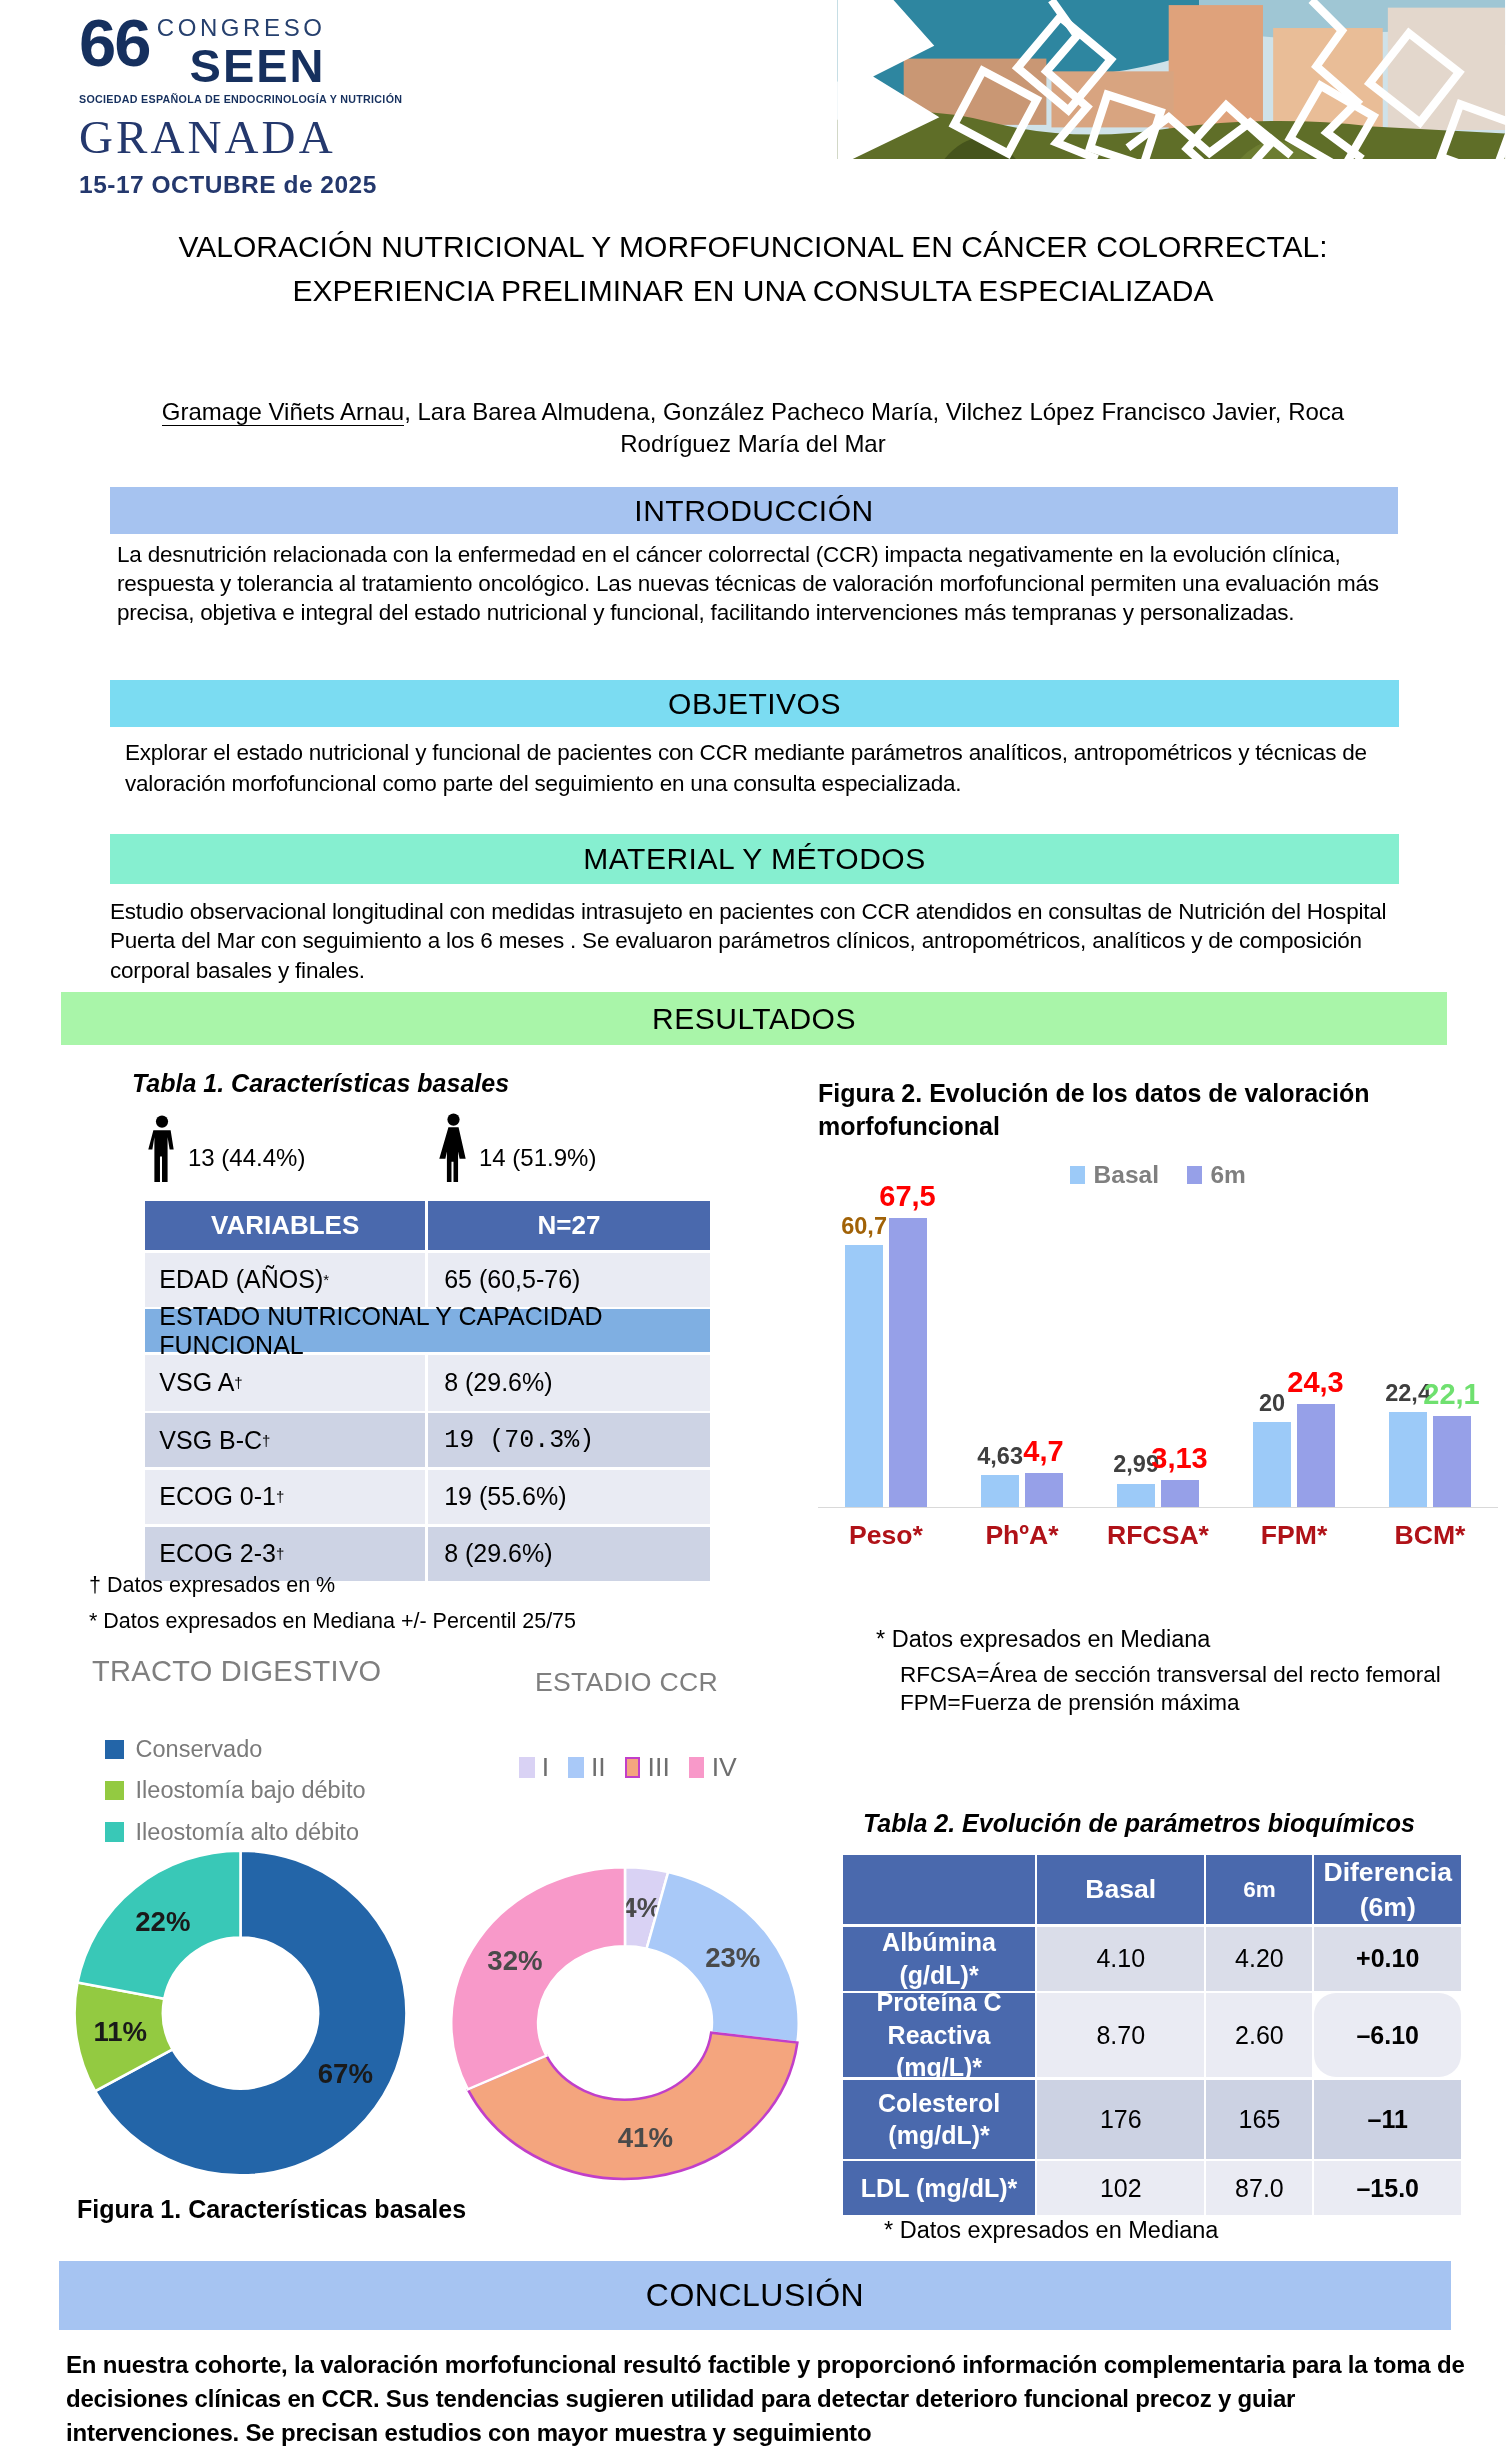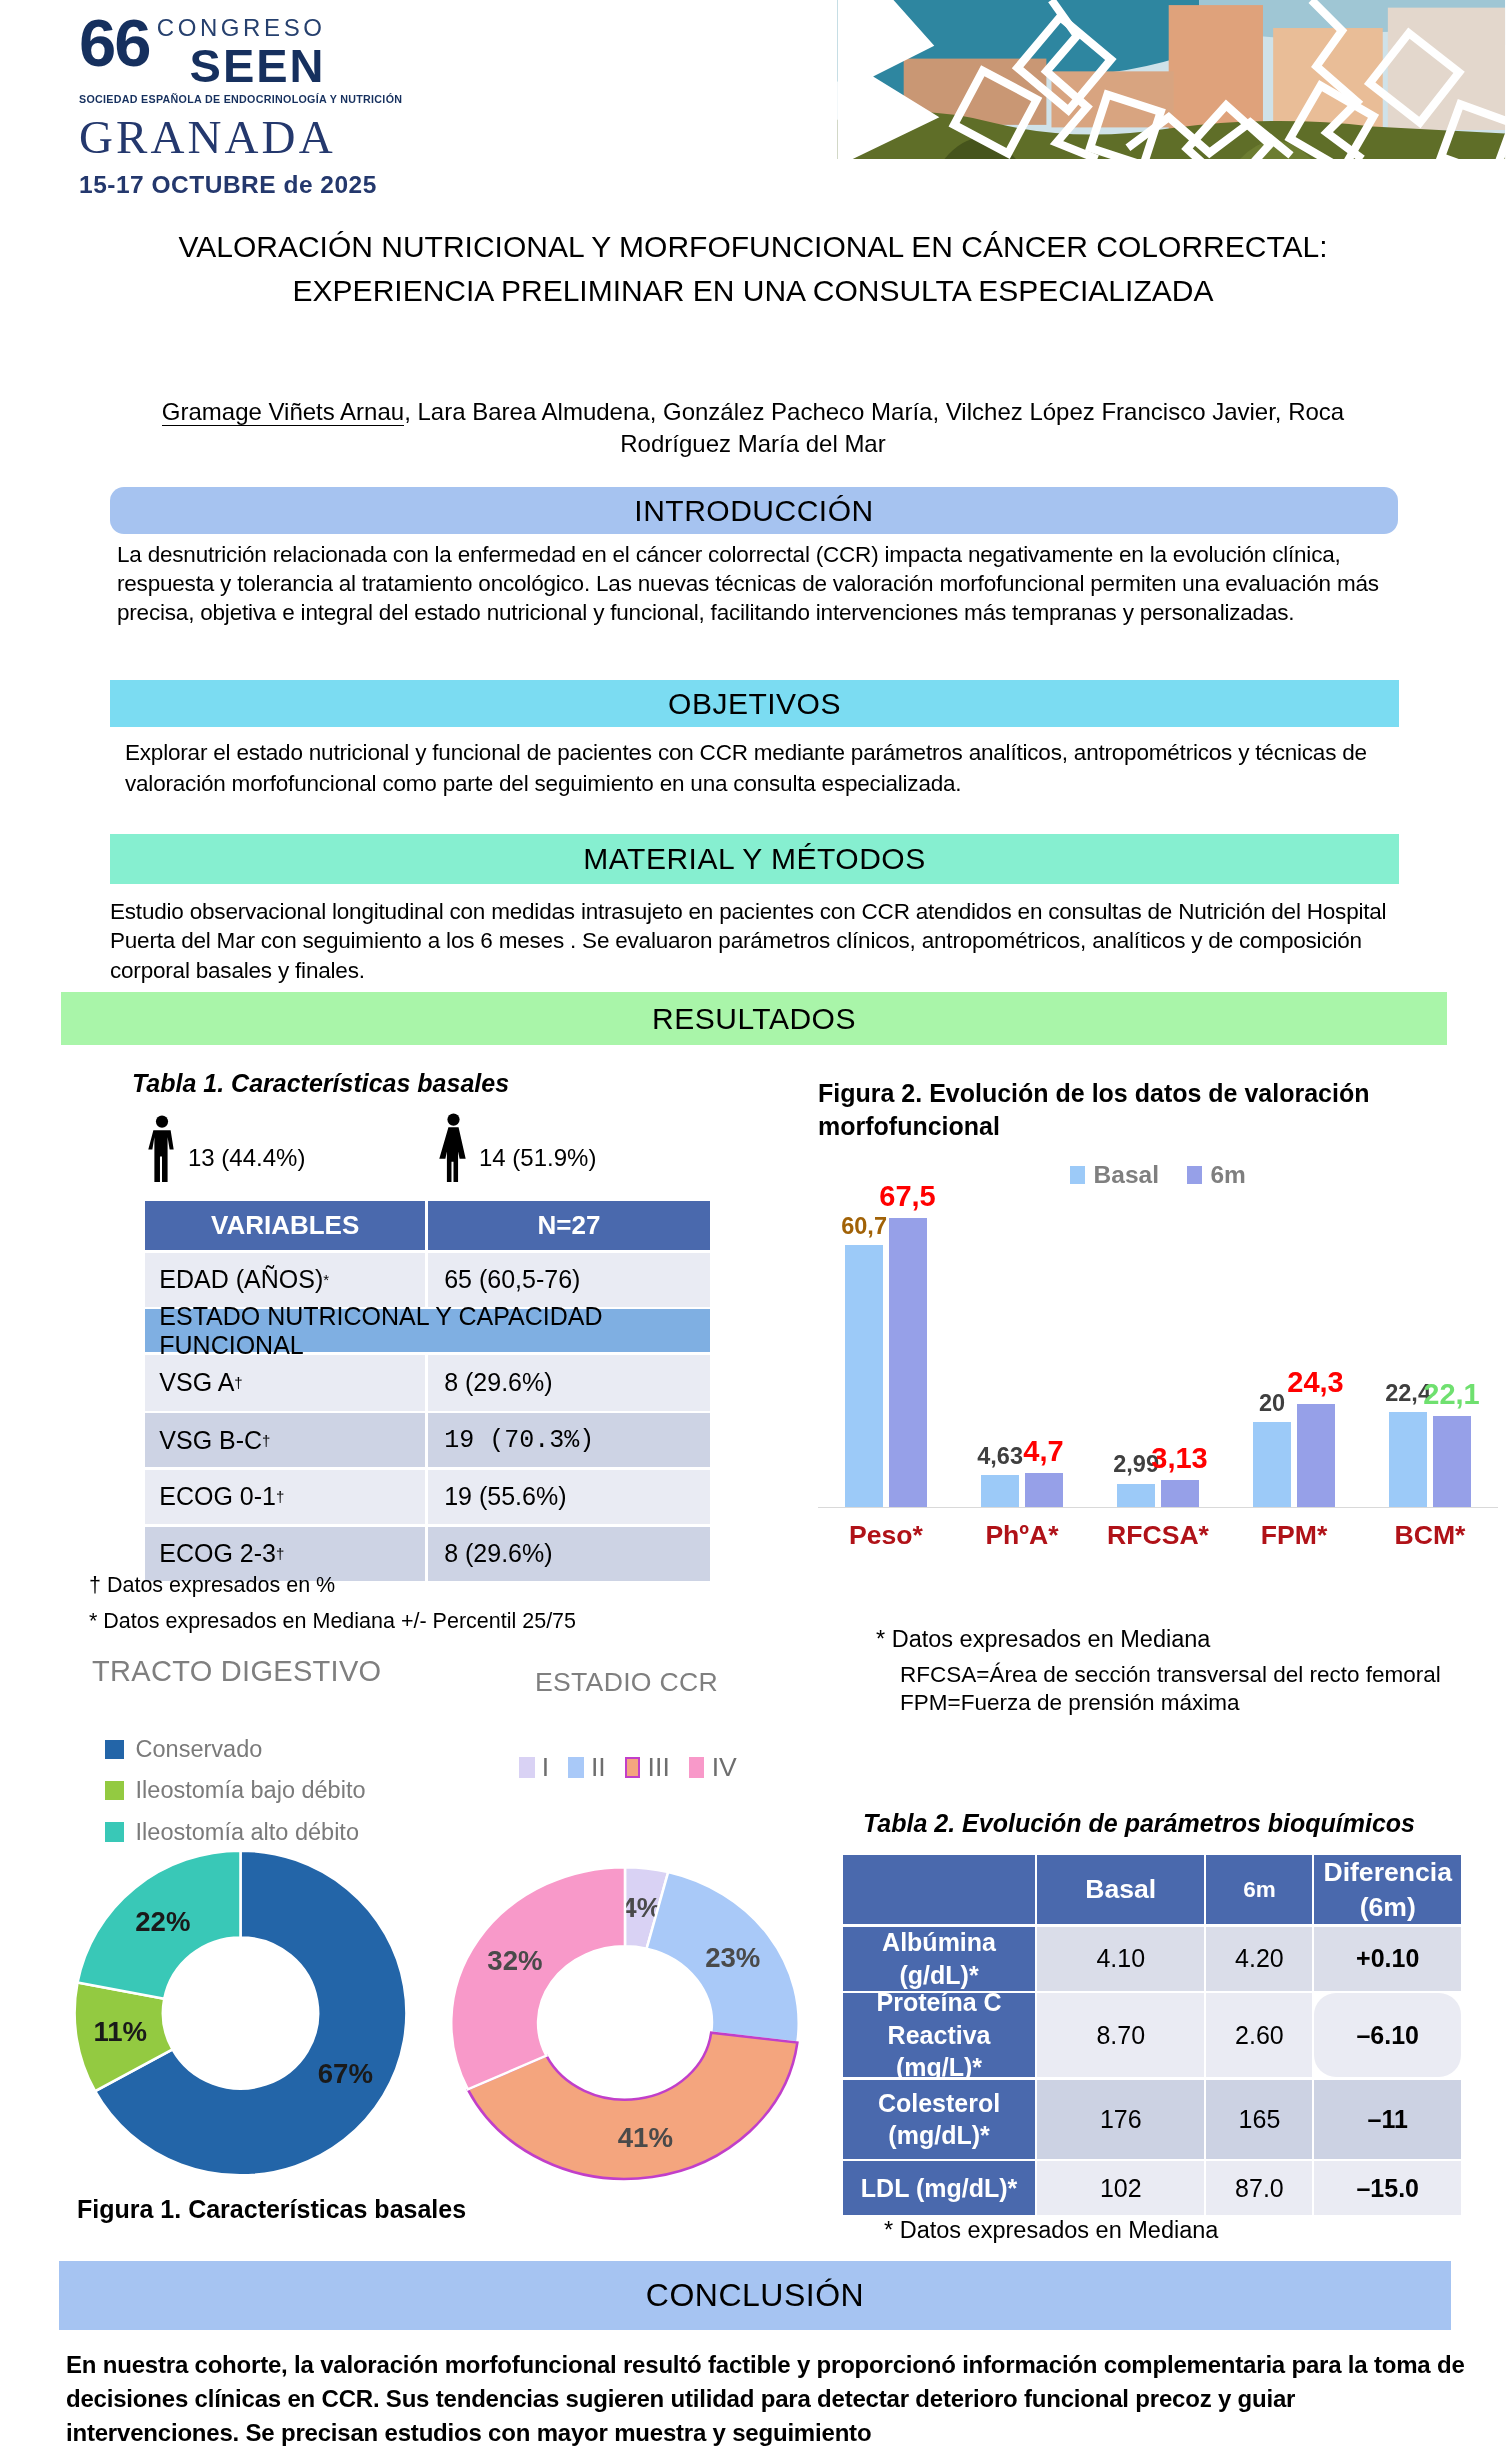--- a/index.html
+++ b/index.html
@@ -148,21 +148,21 @@
       <polyline points="980,0 1040,60 990,130 1070,200 1010,260 1080,312"></polyline>
       <polyline points="620,290 700,230 780,300 860,240 940,305"></polyline>
     </g>
   </svg>
 
   <div class="abs poster-title">VALORACIÓN NUTRICIONAL Y MORFOFUNCIONAL EN CÁNCER COLORRECTAL: EXPERIENCIA PRELIMINAR EN UNA CONSULTA ESPECIALIZADA</div>
   <div class="abs authors">
     <span class="first-author">Gramage Viñets Arnau</span><span>, Lara Barea Almudena, González Pacheco María, Vilchez López Francisco Javier, Roca Rodríguez María del Mar</span>
   </div>
 
-  <div class="abs band band-intro" id="band-intro" style="background: rgb(166, 195, 240); border-radius: 14px;">INTRODUCCIÓN</div>
+  <div class="abs band band-intro" id="band-intro" style="background: rgb(166, 195, 240);">INTRODUCCIÓN</div>
   <div class="abs para para-intro">La desnutrición relacionada con la enfermedad en el cáncer colorrectal (CCR) impacta negativamente en la evolución clínica, respuesta y tolerancia al tratamiento oncológico. Las nuevas técnicas de valoración morfofuncional permiten una evaluación más precisa, objetiva e integral del estado nutricional y funcional, facilitando intervenciones más tempranas y personalizadas.</div>
 
   <div class="abs band band-obj" id="band-obj" style="background: rgb(123, 220, 242);">OBJETIVOS</div>
   <div class="abs band band-mat" id="band-mat" style="background: rgb(134, 239, 208);">MATERIAL Y MÉTODOS</div>
 
   <div class="abs para para-obj">Explorar el estado nutricional y funcional de pacientes con CCR mediante parámetros analíticos, antropométricos y técnicas de valoración morfofuncional como parte del seguimiento en una consulta especializada.</div>
   <div class="abs para para-mat">Estudio observacional longitudinal con medidas intrasujeto en pacientes con CCR atendidos en consultas de Nutrición del Hospital Puerta del Mar con seguimiento a los 6 meses . Se evaluaron parámetros clínicos, antropométricos, analíticos y de composición corporal basales y finales.</div>
 
   <div class="abs band band-res" id="band-res" style="background: rgb(169, 245, 169);">RESULTADOS</div>
 

